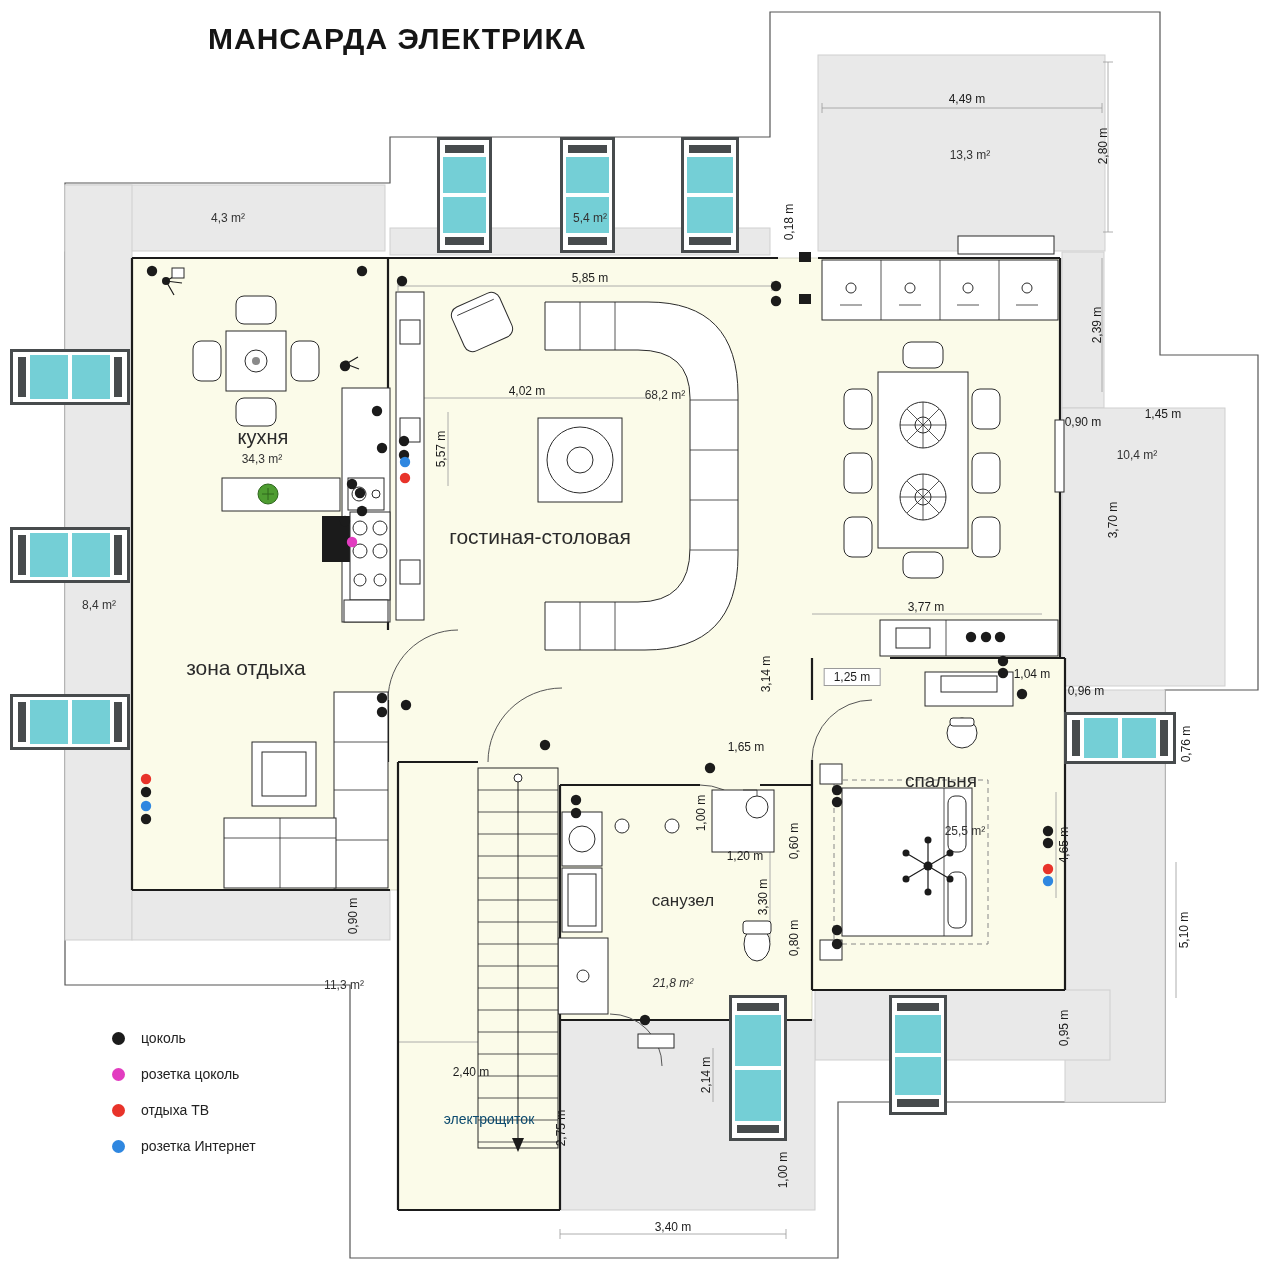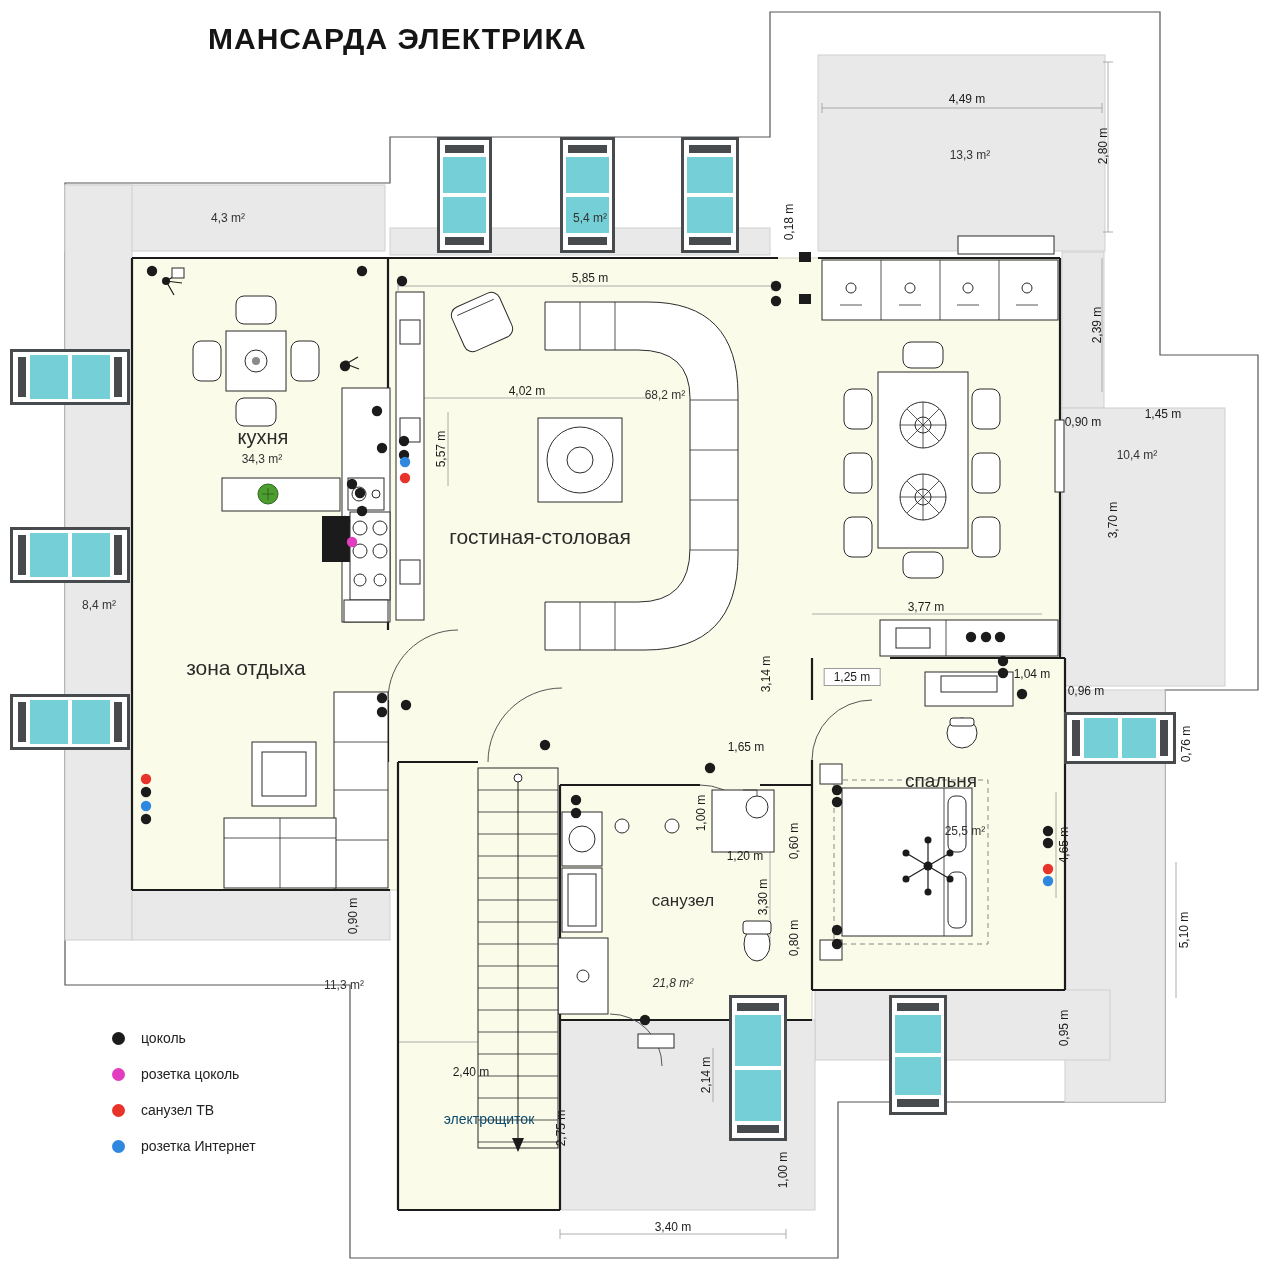--- a/index.html
+++ b/index.html
@@ -392,20 +392,20 @@
       <div class="legend-row">
         <span class="legend-dot" style="background: rgb(27, 27, 27);"></span>
         <span class="legend-label">цоколь</span>
       </div>
       <div class="legend-row">
         <span class="legend-dot" style="background: rgb(226, 60, 192);"></span>
         <span class="legend-label">розетка цоколь</span>
       </div>
       <div class="legend-row">
         <span class="legend-dot" style="background: rgb(232, 51, 42);"></span>
-        <span class="legend-label">санузел ТВ</span>
+        <span class="legend-label">отдыха ТВ</span>
       </div>
       <div class="legend-row">
         <span class="legend-dot" style="background: rgb(47, 135, 224);"></span>
         <span class="legend-label">розетка Интернет</span>
       </div>
     </div>
 </div>
 
 </body></html>

